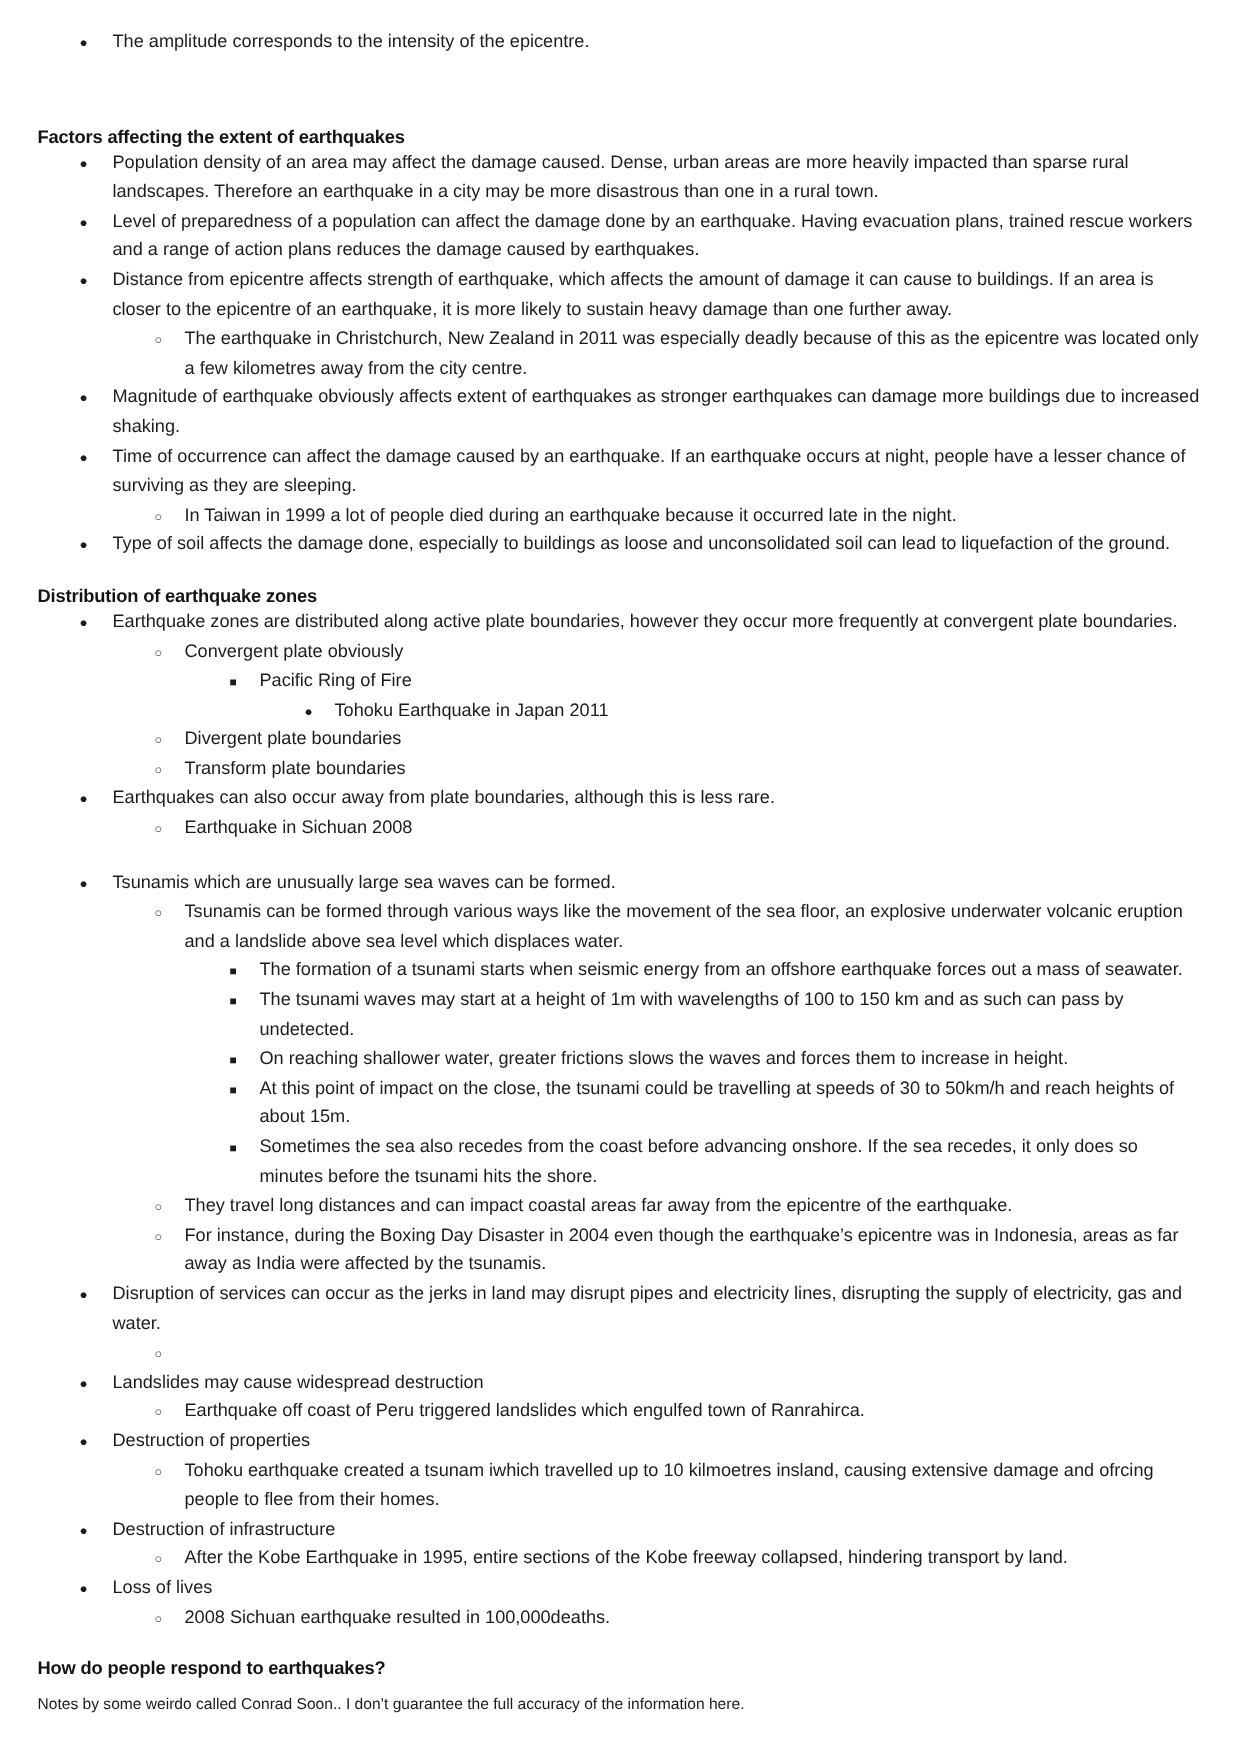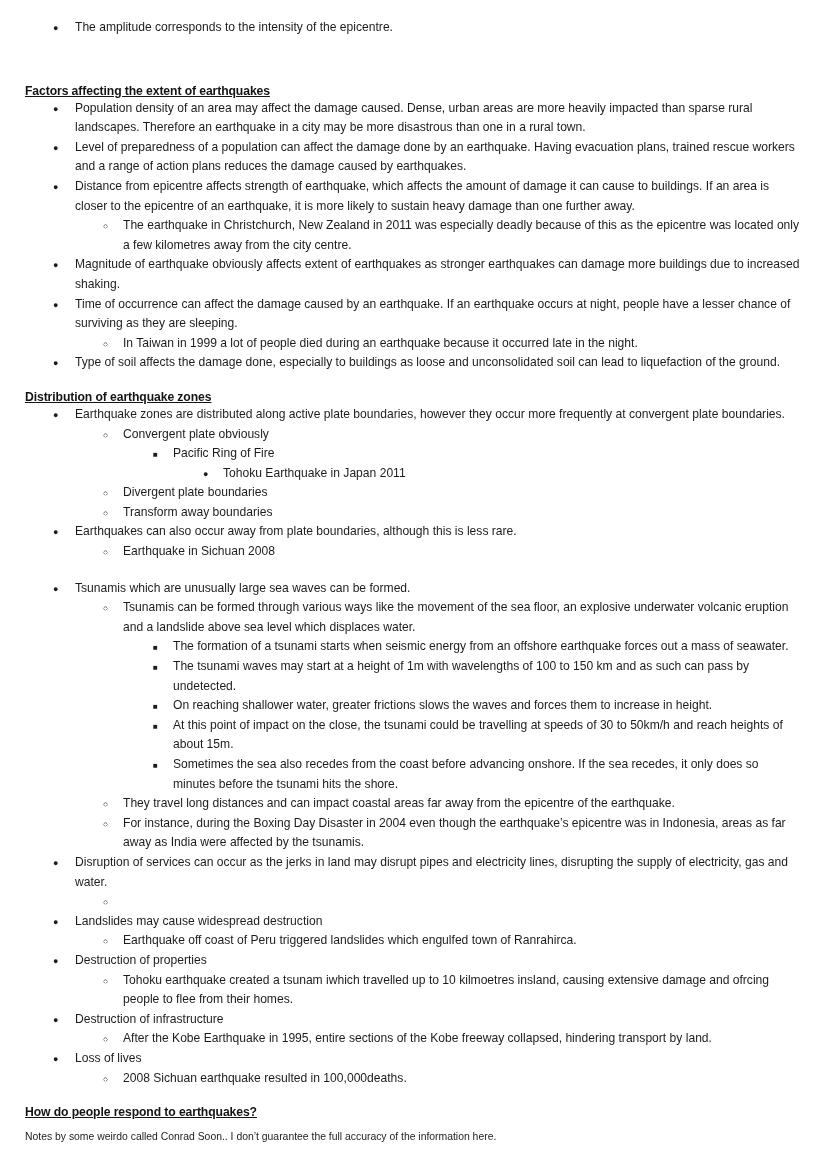--- a/index.html
+++ b/index.html
@@ -25,21 +25,20 @@
   .content {
     position: absolute;
     left: 25px;
     top: 18px;
     width: 778px;
   }
 
   .heading {
     font-size: 12.2px;
     font-weight: bold;
-    text-decoration: underline;
     letter-spacing: -0.1px;
     line-height: 15px;
     margin: 0;
     padding: 0;
     color: #141414;
   }
 
   .spacer-lg { height: 46px; }
   .spacer-md { height: 17px; }
   .spacer-sm { height: 9px; }
@@ -161,21 +160,21 @@
           <div class="row l4">
             <span class="mk">●</span>
             <span class="tx"><span class="b">Tohoku Earthquake in Japan 2011</span></span>
           </div>
           <div class="row l2">
             <span class="mk">○</span>
             <span class="tx"><span class="b">Divergent plate boundaries</span></span>
           </div>
           <div class="row l2">
             <span class="mk">○</span>
-            <span class="tx"><span class="b">Transform away boundaries</span></span>
+            <span class="tx"><span class="b">Transform plate boundaries</span></span>
           </div>
           <div class="row l1">
             <span class="mk">●</span>
             <span class="tx"><span>Earthquakes can also occur away from plate boundaries, although this is less rare</span><span class="b">.</span></span>
           </div>
           <div class="row l2">
             <span class="mk">○</span>
             <span class="tx"><span class="b">Earthquake in Sichuan 2008</span></span>
           </div>
           <div class="spacer-md"></div>

